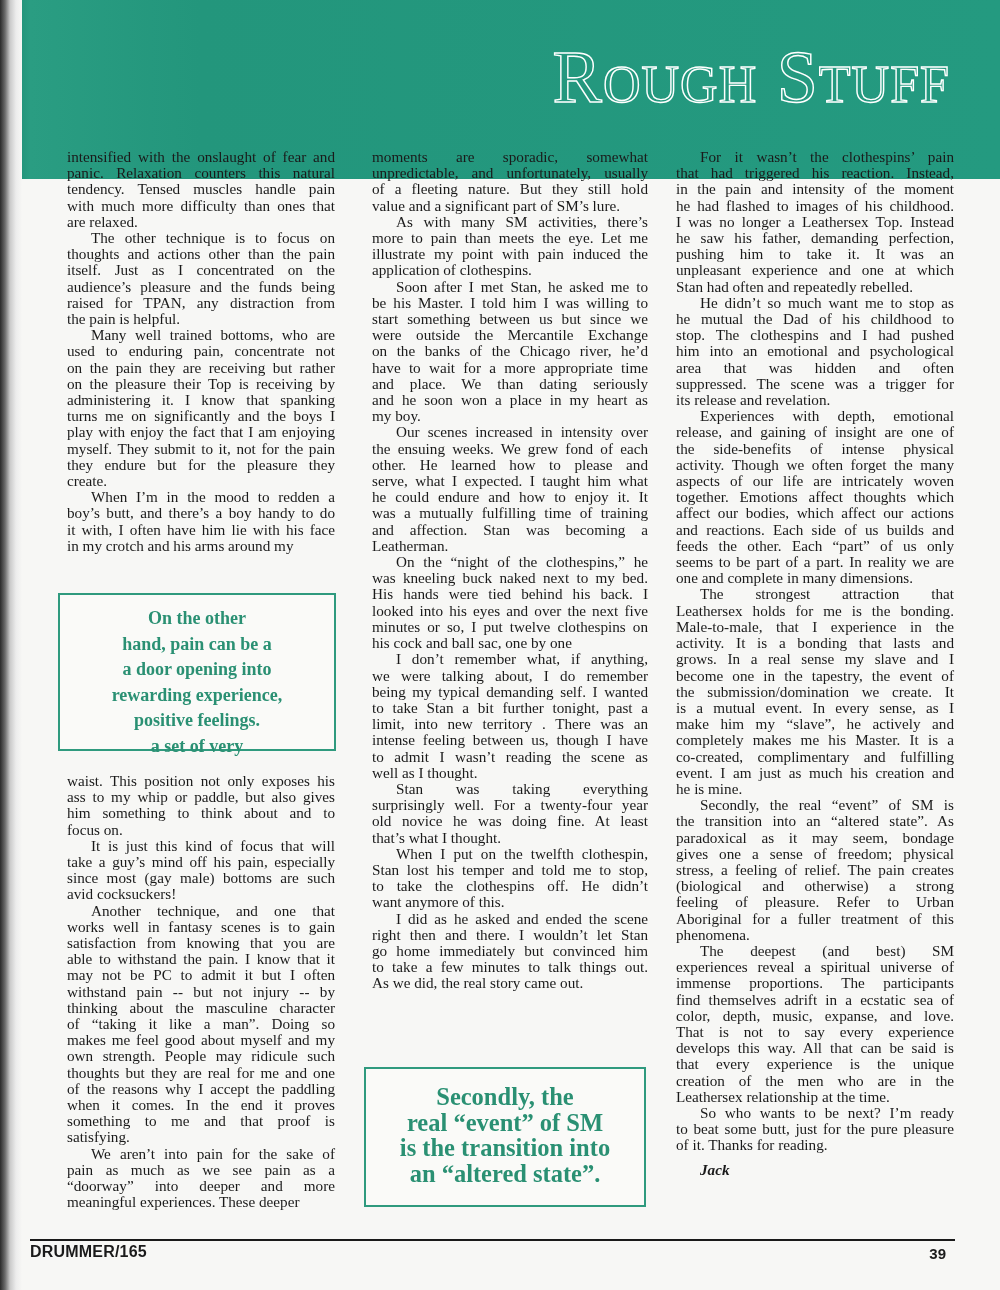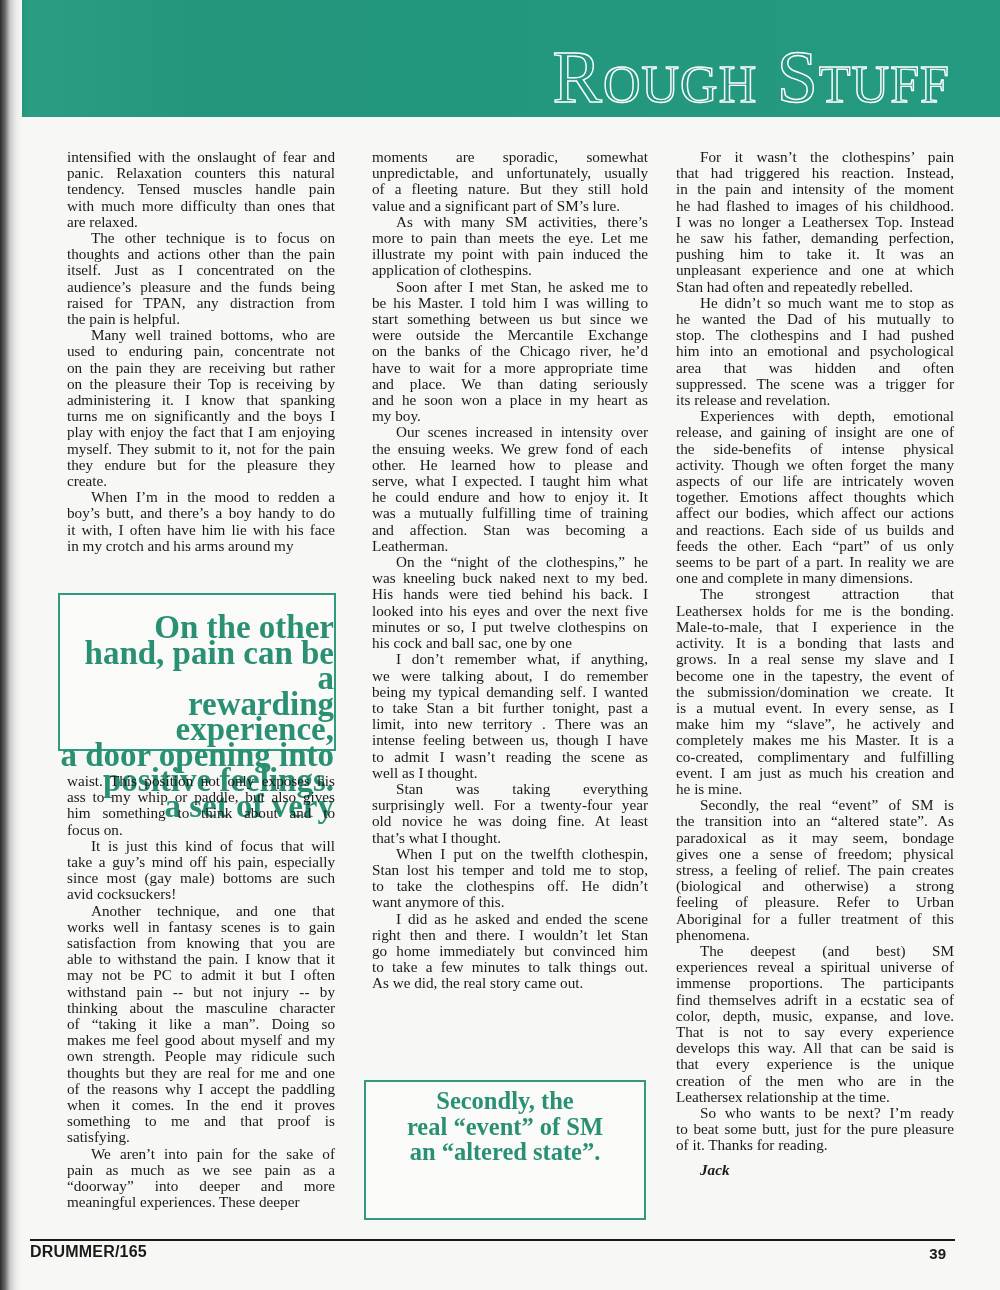--- a/index.html
+++ b/index.html
@@ -7,21 +7,21 @@
       width: 1000px; height: 1290px; position: relative; overflow: hidden;
       background: #f7f7f5;
       font-family: "Liberation Serif", "DejaVu Serif", serif;
       color: #1a1a1a;
     }
     .spine {
       position: absolute; left: 0; top: 0; width: 22px; height: 1290px;
       background: linear-gradient(to right, #2a2a2a 0px, #6b6b6b 5px, #c9c9c9 10px, #ececec 16px, #f7f7f5 22px);
     }
     .banner {
-      position: absolute; left: 0; top: 0; width: 1000px; height: 117px;
+      position: absolute; left: 0; top: 0; width: 1000px; height: 179px;
       background: linear-gradient(to right, #15806a 0px, #2a9d82 30px, #23967c 200px, #249a80 1000px);
     }
     .banner-title {
       position: absolute; right: 50px; top: 40px;
       font-family: "Liberation Serif", "DejaVu Serif", serif;
       font-size: 74px; letter-spacing: 1px;
       color: transparent;
       -webkit-text-stroke: 1.4px #ffffff;
       font-variant: small-caps;
       line-height: 1;
@@ -37,22 +37,22 @@
     .line { display: block; text-align: justify; text-align-last: justify; white-space: nowrap; }
     .line.last { text-align-last: left; }
     .line.indent { padding-left: 24px; }
     .pullquote {
       position: absolute; border: 2px solid #2f9a7e;
       background: #fafaf8;
       color: #2a9073;
       font-family: "Liberation Serif", "DejaVu Serif", serif;
       font-weight: bold; text-align: center;
     }
-    .pq-1 { left: 58px; top: 593px; width: 278px; height: 158px; font-size: 33px; line-height: 25.5px; padding-top: 20px; box-sizing: border-box; text-align: right; }
-    .pq-2 { left: 364px; top: 1067px; width: 282px; height: 140px; font-size: 24.5px; line-height: 25.5px; padding-top: 6px; box-sizing: border-box; margin-top: 13px; }
+    .pq-1 { left: 58px; top: 593px; width: 278px; height: 158px; font-size: 18px; line-height: 25.5px; padding-top: 11px; box-sizing: border-box; }
+    .pq-2 { left: 364px; top: 1067px; width: 282px; height: 140px; font-size: 24.5px; line-height: 25.5px; padding-top: 15px; box-sizing: border-box; }
     .pq-line { display: block; }
     .signature { font-weight: bold; font-style: italic; padding-left: 24px; display: block; margin-top: 8px; }
     .footer-rule {
       position: absolute; left: 30px; top: 1239px; width: 925px; height: 2px; background: #1a1a1a;
     }
     .folio-left {
       position: absolute; left: 30px; top: 1243px;
       font-family: "Liberation Sans", "DejaVu Sans", sans-serif;
       font-weight: bold; font-size: 16px; letter-spacing: 0.2px;
     }
@@ -94,22 +94,22 @@
     <span class="line last">create.</span>
     <span class="line indent">When I’m in the mood to redden a</span>
     <span class="line">boy’s butt, and there’s a boy handy to do</span>
     <span class="line">it with, I often have him lie with his face</span>
     <span class="line last">in my crotch and his arms around my</span>
   </div>
 
 <div class="pullquote pq-1" id="pq1">
     <span class="pq-line">On the other</span>
     <span class="pq-line">hand, pain can be a</span>
+    <span class="pq-line">a door opening into</span>
     <span class="pq-line">rewarding experience,</span>
-    <span class="pq-line">a door opening into</span>
     <span class="pq-line">positive feelings.</span>
     <span class="pq-line">a set of very</span>
   </div>
 
 <div class="col col-1" style="top:773px;" id="col1bot">
     <span class="line">waist. This position not only exposes his</span>
     <span class="line">ass to my whip or paddle, but also gives</span>
     <span class="line">him something to think about and to</span>
     <span class="line last">focus on.</span>
     <span class="line indent">It is just this kind of focus that will</span>
@@ -188,35 +188,36 @@
     <span class="line indent">I did as he asked and ended the scene</span>
     <span class="line">right then and there. I wouldn’t let Stan</span>
     <span class="line">go home immediately but convinced him</span>
     <span class="line">to take a few minutes to talk things out.</span>
     <span class="line last">As we did, the real story came out.</span>
   </div>
 
 <div class="pullquote pq-2" id="pq2">
     <span class="pq-line">Secondly, the</span>
     <span class="pq-line">real “event” of SM</span>
+    <span class="pq-line">is the transition into</span>
     <span class="pq-line">an “altered state”.</span>
   </div>
 
 <div class="col col-3" id="col3">
 <span class="line indent">For it wasn’t the clothespins’ pain</span>
     <span class="line">that had triggered his reaction. Instead,</span>
     <span class="line">in the pain and intensity of the moment</span>
     <span class="line">he had flashed to images of his childhood.</span>
     <span class="line">I was no longer a Leathersex Top. Instead</span>
     <span class="line">he saw his father, demanding perfection,</span>
     <span class="line">pushing him to take it. It was an</span>
     <span class="line">unpleasant experience and one at which</span>
     <span class="line last">Stan had often and repeatedly rebelled.</span>
     <span class="line indent">He didn’t so much want me to stop as</span>
-    <span class="line">he wanted the Dad of his mutually to</span>
+    <span class="line">he mutual the Dad of his childhood to</span>
     <span class="line">stop. The clothespins and I had pushed</span>
     <span class="line">him into an emotional and psychological</span>
     <span class="line">area that was hidden and often</span>
     <span class="line">suppressed. The scene was a trigger for</span>
     <span class="line last">its release and revelation.</span>
     <span class="line indent">Experiences with depth, emotional</span>
     <span class="line">release, and gaining of insight are one of</span>
     <span class="line">the side-benefits of intense physical</span>
     <span class="line">activity. Though we often forget the many</span>
     <span class="line">aspects of our life are intricately woven</span>

